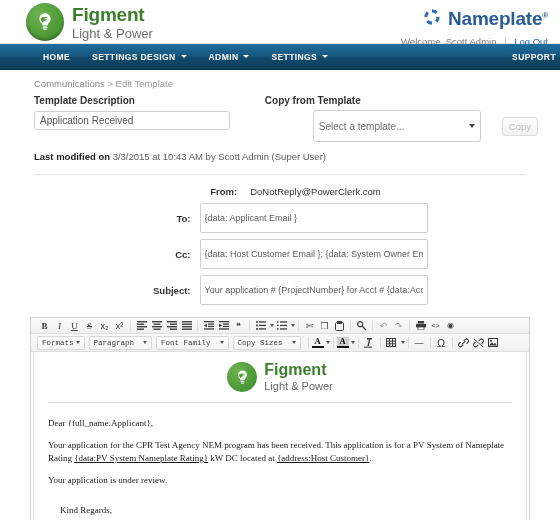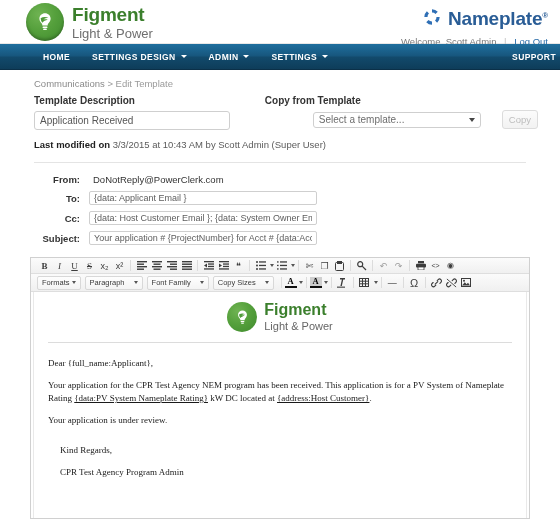--- a/index.html
+++ b/index.html
@@ -113,21 +113,21 @@
     height: 19px;
     padding: 0 5px;
     background: #fff;
     outline: none;
   }
   .input-desc { width: 196px; }
 
   .select-wrap { display: flex; align-items: center; }
   .sel {
     position: relative;
-    width: 168px; height: 16px;
+    width: 168px; height: 32px;
     border: 1px solid #cfcfcf; border-radius: 3px;
     background: #fff;
     font-size: 10px; color: #6d6d6d;
     display: flex; align-items: center;
     padding: 0 5px;
     margin-left: 48px;
   }
   .sel-caret {
     position: absolute; right: 5px;
     width: 0; height: 0;
@@ -154,28 +154,29 @@
   .divider {
     margin: 12px 12px 0 12px;
     border-top: 1px solid #e4e4e4;
   }
 
   
   .mail { padding: 11px 0 0 12px; }
   .mail-row {
     display: flex; align-items: center;
     margin-bottom: 6px;
+    justify-content: center;
   }
   .mail-label {
     width: 55px; text-align: right;
     font-size: 9.5px; font-weight: bold; color: #333;
     padding-right: 9px;
   }
   .mail-input {
-    width: 228px; height: 14px;
+    width: 228px; height: 30px;
     border: 1px solid #cfcfcf; border-radius: 2px;
     font-size: 9px; color: #5d5d5d;
     font-family: "Liberation Sans", sans-serif;
     padding: 0 4px;
     background: #fff; outline: none;
     white-space: nowrap; overflow: hidden;
   }
   .mail-static {
     font-size: 9.5px; color: #333;
     padding-left: 4px;
@@ -213,21 +214,21 @@
     border-right: 2.5px solid transparent;
     border-top: 3px solid #555;
   }
   .tb-drop {
     display: flex; align-items: center;
     height: 14px; padding: 2px 4px;
     border: 1px solid #d8d8d8; border-radius: 2px;
     background: linear-gradient(180deg,#fefefe,#f4f4f4);
     font-size: 7.5px; color: #3a3a3a;
     margin-right: 4px; cursor: pointer;
-    white-space: nowrap; flex: 0 0 auto;
+    white-space: nowrap; flex: 0 0 auto; font-family: Liberation Mono, monospace;
   }
   .tb-drop .sp { width: 7px; }
   .tb-colorbtn {
     display: flex; align-items: center;
     height: 14px; cursor: pointer; flex: 0 0 auto;
   }
   .tb-colorbtn .glyph {
     width: 12px; text-align: center;
     font-size: 8.5px; font-weight: bold;
     font-family: "Liberation Serif", serif;

